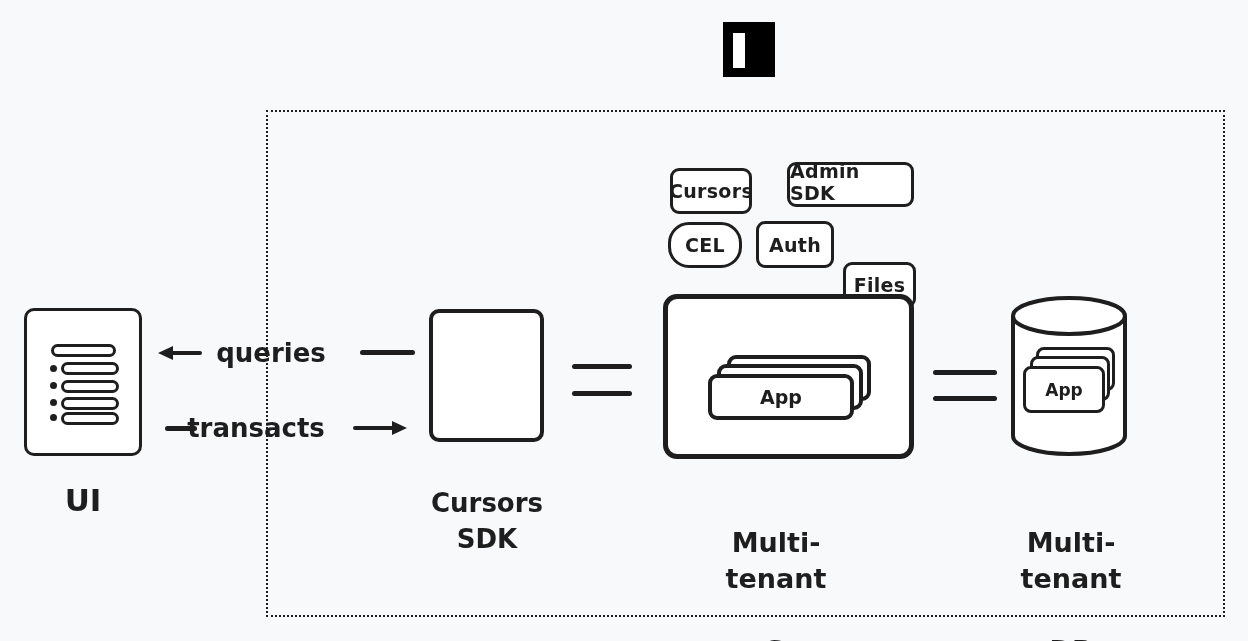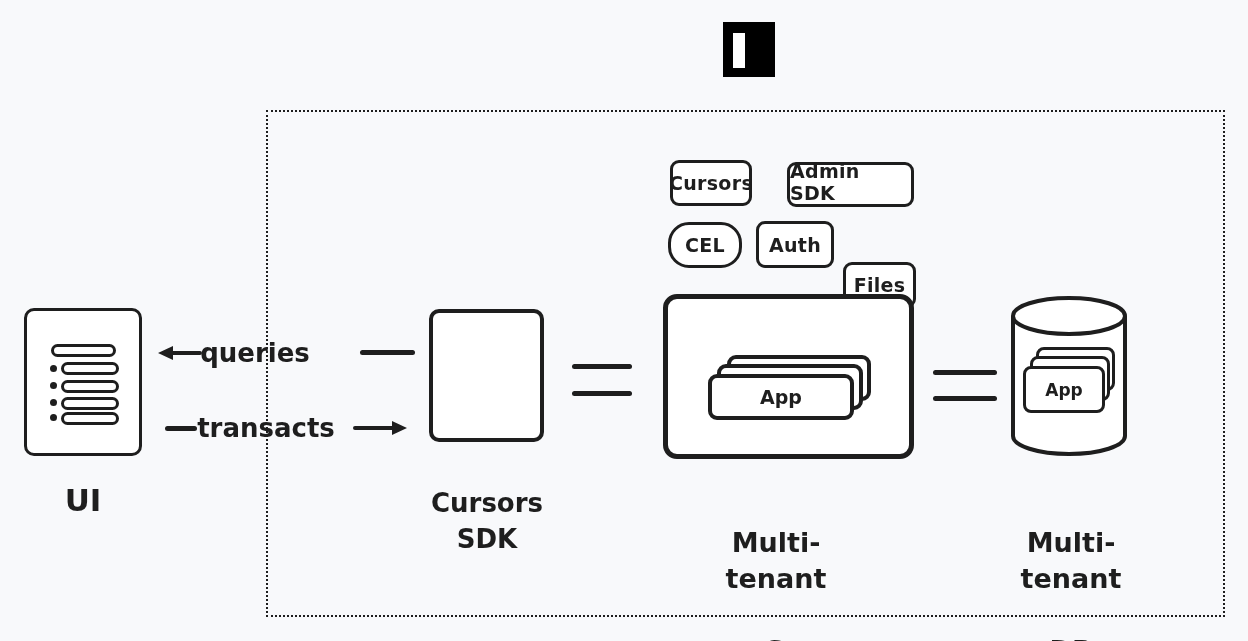--- a/index.html
+++ b/index.html
@@ -26,21 +26,21 @@
 
   
   .chip {
     background: #fff;
     border: 3px solid #1e1e1e;
     border-radius: 9px;
     display: flex; align-items: center; justify-content: center;
     font-weight: 700; font-size: 19px;
     letter-spacing: 0.3px;
   }
-  .chip-cursors { left: 670px; top: 160px; width: 82px; height: 46px; }
+  .chip-cursors { left: 670px; top: 168px; width: 82px; height: 46px; }
   .chip-admin   { left: 787px; top: 162px; width: 127px; height: 45px; align-items: flex-end; }
   .chip-cel     { left: 668px; top: 222px; width: 74px;  height: 46px; border-radius: 21px; }
   .chip-auth    { left: 756px; top: 221px; width: 78px;  height: 47px; }
   .chip-files   { left: 843px; top: 222px; width: 73px;  height: 46px; margin-top: 40px; }
 
   
   .ui-box {
     left: 24px; top: 308px; width: 118px; height: 148px;
     background: #fff; border: 3.5px solid #1e1e1e; border-radius: 10px;
   }
@@ -61,22 +61,22 @@
   }
   .label-ui        { left: 24px;  top: 482px; width: 118px; font-size: 31px; }
   .label-clientsdk { left: 412px; top: 485px; width: 150px; }
   .label-server    { left: 686px; top: 489px; width: 180px; font-size: 27px; }
   .label-db        { left: 981px; top: 489px; width: 180px; font-size: 27px; }
 
   
   .edge-label {
     font-weight: 700; font-size: 26px; text-align: center;
   }
-  .label-queries   { left: 185px; top: 338px; width: 140px; }
-  .label-transacts { left: 196px; top: 413px; width: 140px; }
+  .label-queries   { left: 201px; top: 338px; width: 140px; }
+  .label-transacts { left: 186px; top: 413px; width: 140px; }
 
   
   .hline { background: #1e1e1e; height: 4.5px; border-radius: 3px; }
   .q-line { left: 360px; top: 350px; width: 55px; }
   .t-line { left: 165px; top: 426px; width: 32px; }
 
   .eq1-a { left: 572px; top: 364px; width: 60px; }
   .eq1-b { left: 572px; top: 391px; width: 60px; }
   .eq2-a { left: 933px; top: 370px; width: 64px; }
   .eq2-b { left: 933px; top: 396px; width: 64px; }

